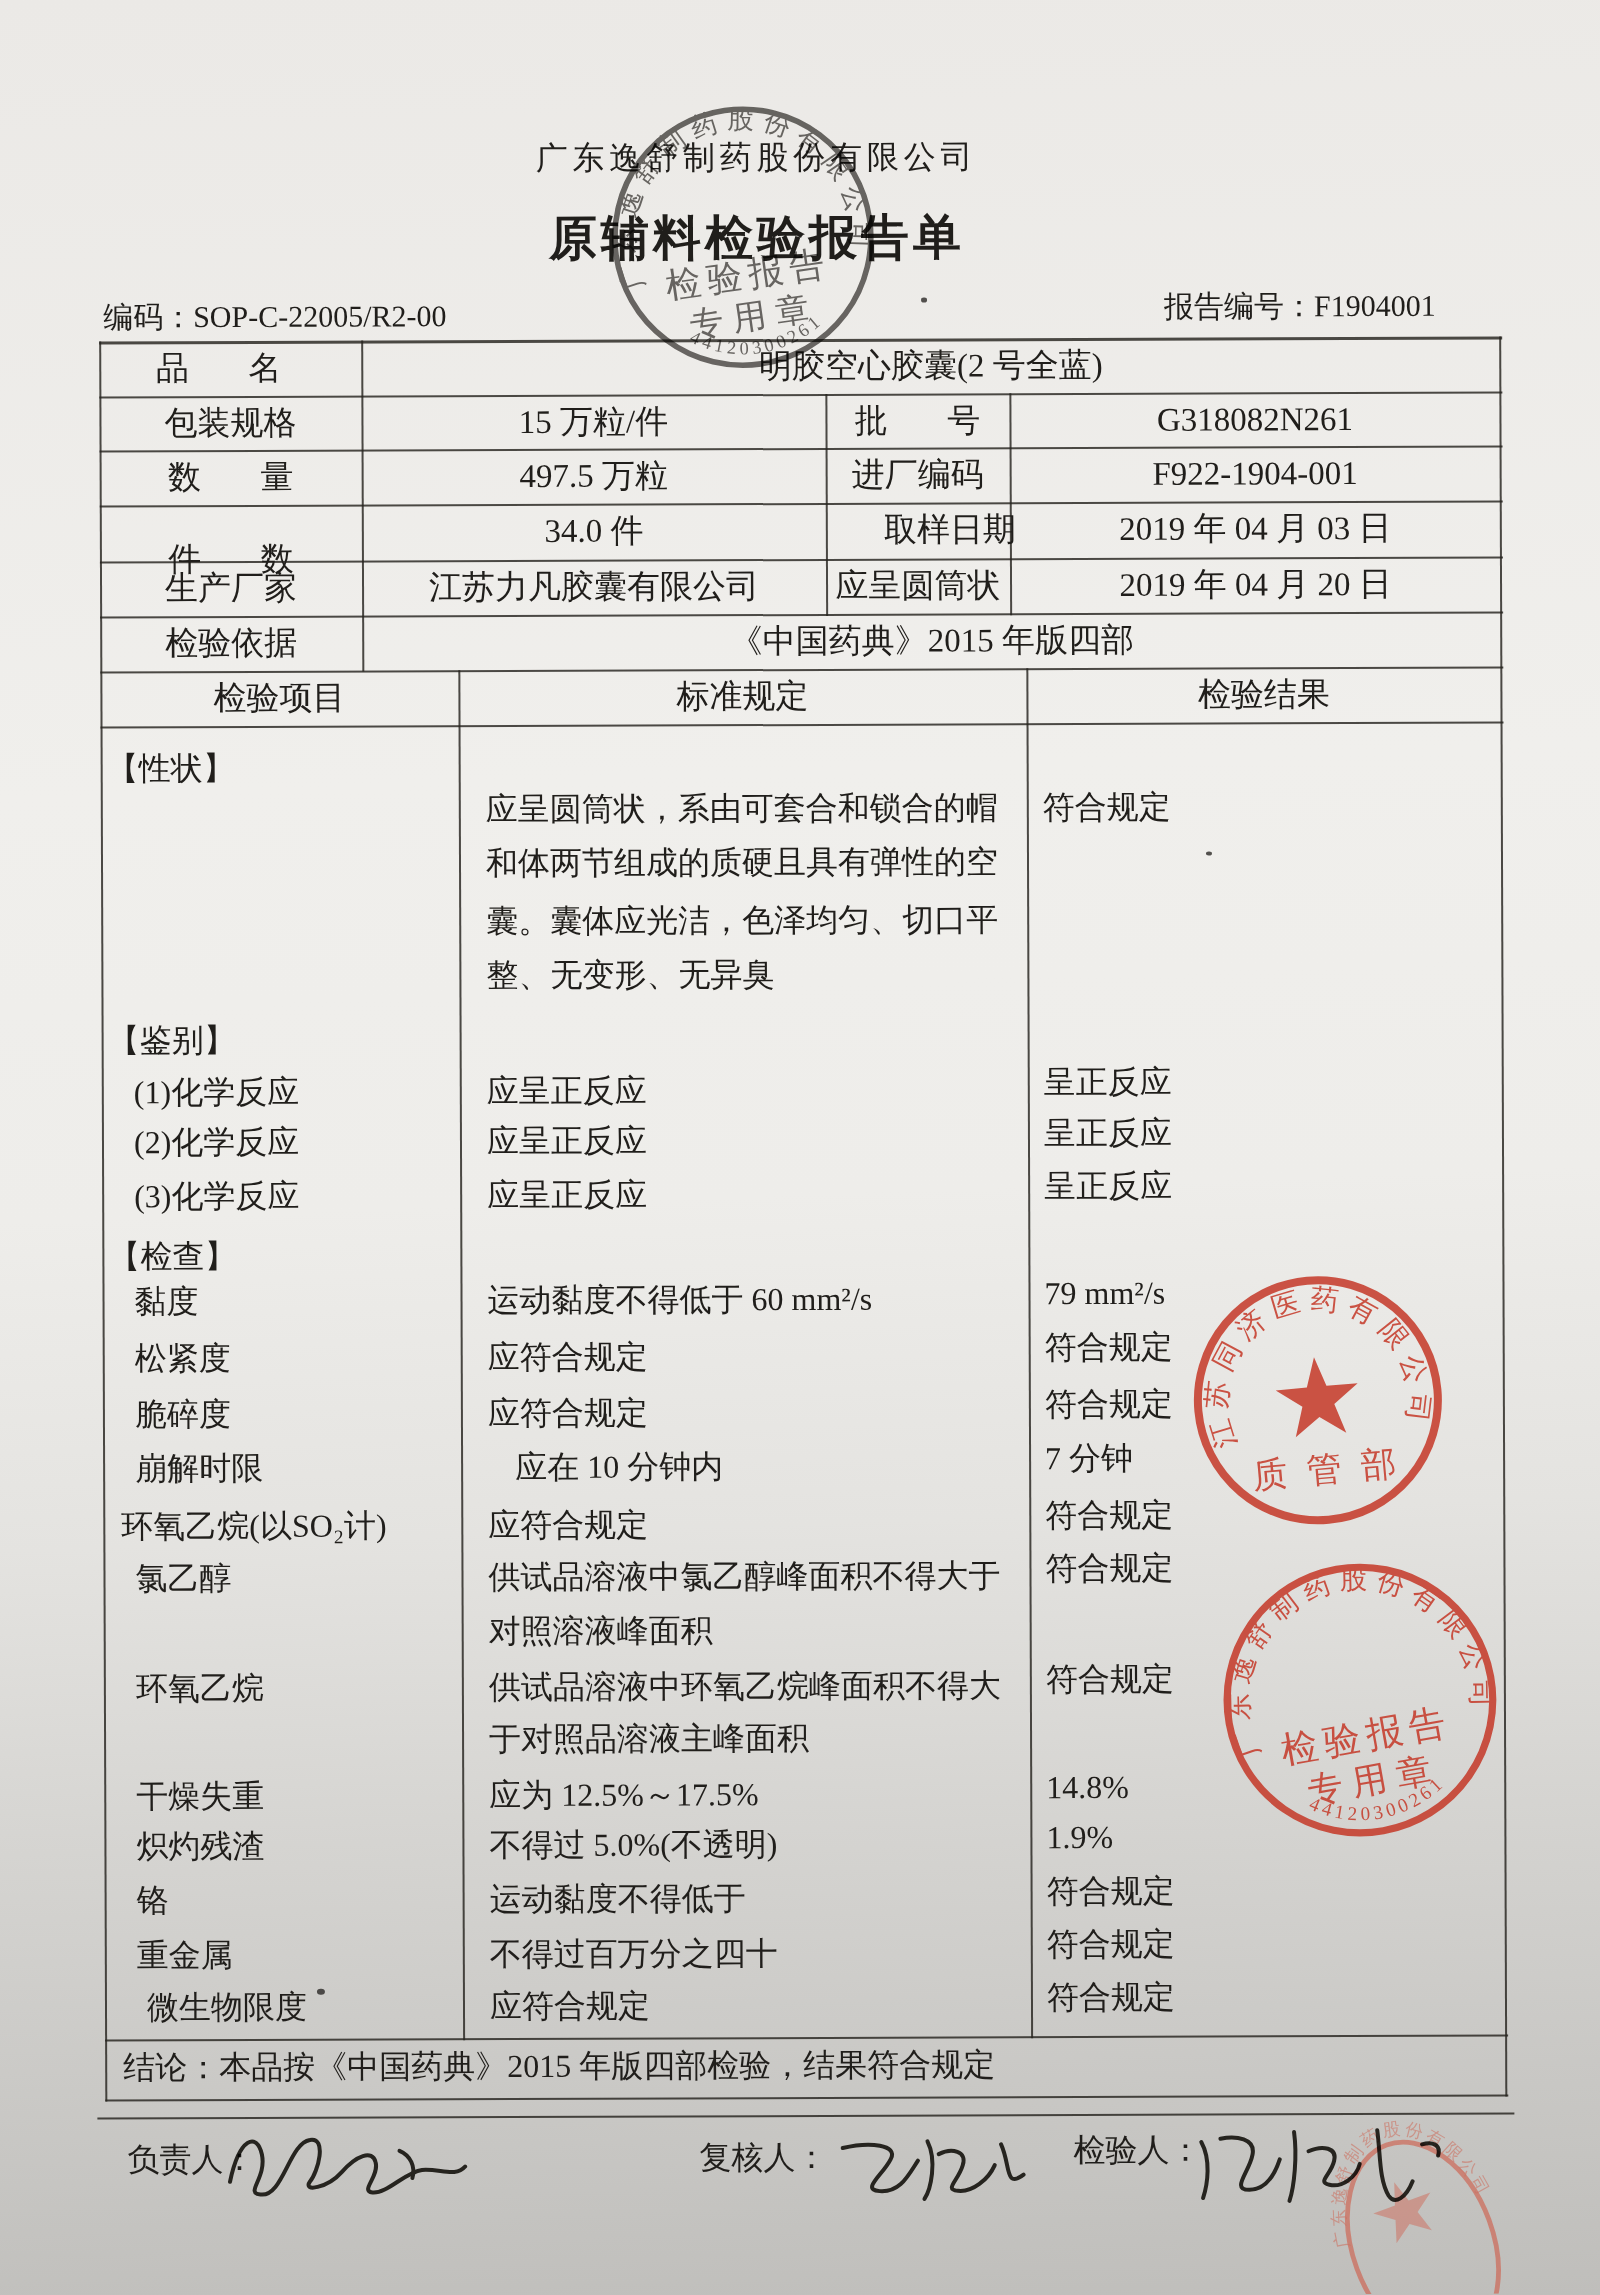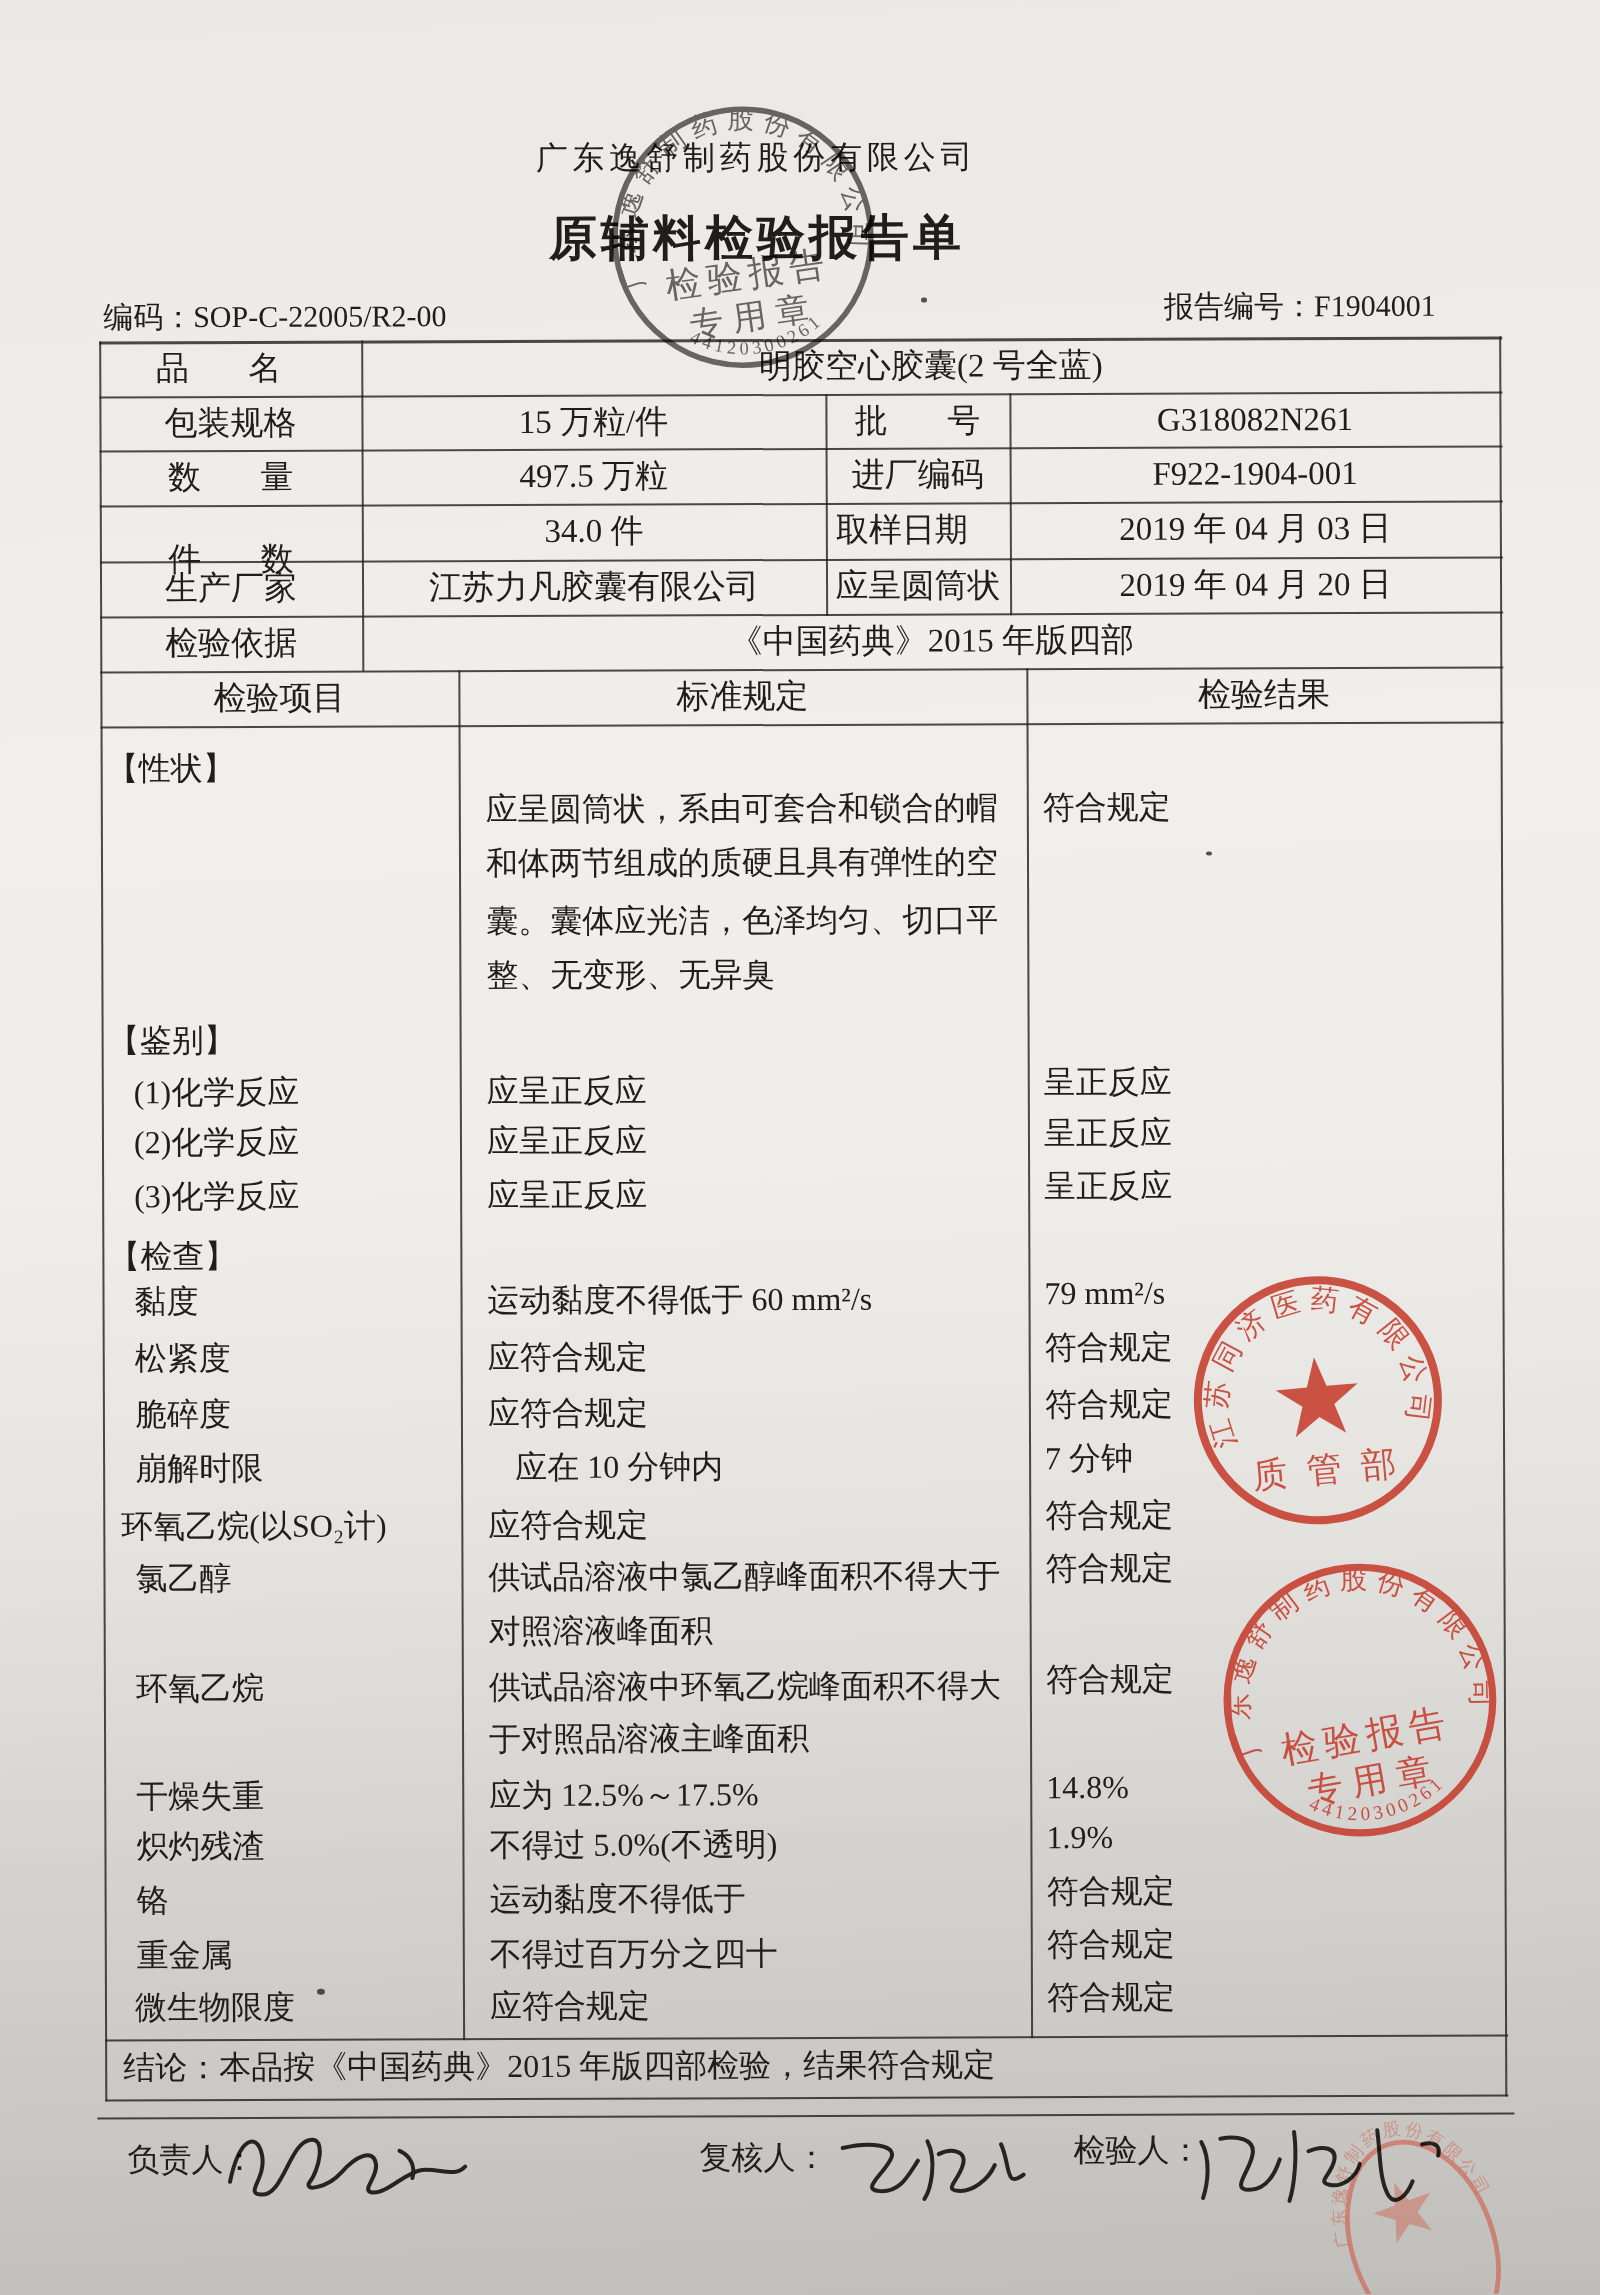--- a/index.html
+++ b/index.html
@@ -91,21 +91,21 @@
   <div class="cell center" style="left:1012px;top:448px;width:491px;height:55px">
         <span>F922-1904-001</span>
       </div>
 
   <div class="cell center" style="left:102px;top:530px;width:262px;height:55px">
         <span class="sp2">件数</span>
       </div>
   <div class="cell center" style="left:364px;top:503px;width:464px;height:55px">
         <span>34.0 件</span>
       </div>
-  <div class="cell center" style="left:820px;top:503px;width:168px;height:55px">
+  <div class="cell center" style="left:868px;top:503px;width:168px;height:55px">
         <span>取样日期</span>
       </div>
   <div class="cell center" style="left:1012px;top:503px;width:491px;height:55px">
         <span>2019 年 04 月 03 日</span>
       </div>
 
   <div class="cell center" style="left:102px;top:559px;width:262px;height:55px">
         <span>生产厂家</span>
       </div>
   <div class="cell center" style="left:364px;top:559px;width:464px;height:55px">
@@ -194,21 +194,21 @@
   <div class="txt" style="left:1044px;top:1820px">1.9%</div>
 
   <div class="txt" style="left:134px;top:1880px">铬</div>
   <div class="txt" style="left:487px;top:1880px">运动黏度不得低于</div>
   <div class="txt" style="left:1044px;top:1874px">符合规定</div>
 
   <div class="txt" style="left:134px;top:1935px">重金属</div>
   <div class="txt" style="left:487px;top:1935px">不得过百万分之四十</div>
   <div class="txt" style="left:1044px;top:1927px">符合规定</div>
 
-  <div class="txt" style="left:132px;top:1987px">微生物限度</div>
+  <div class="txt" style="left:144px;top:1987px">微生物限度</div>
   <div class="txt" style="left:487px;top:1987px">应符合规定</div>
   <div class="txt" style="left:1044px;top:1980px">符合规定</div>
 
   <div class="txt" style="left:120px;top:2047px">结论：本品按《中国药典》2015 年版四部检验，结果符合规定</div>
 
   <div class="txt" style="left:124px;top:2139px">负责人：</div>
   <div class="txt" style="left:696px;top:2139px">复核人：</div>
   <div class="txt" style="left:1070px;top:2133px">检验人：</div>
 
   <svg class="sig" style="left:212px;top:2103px" width="264" height="120" viewBox="0 0 330 150">

